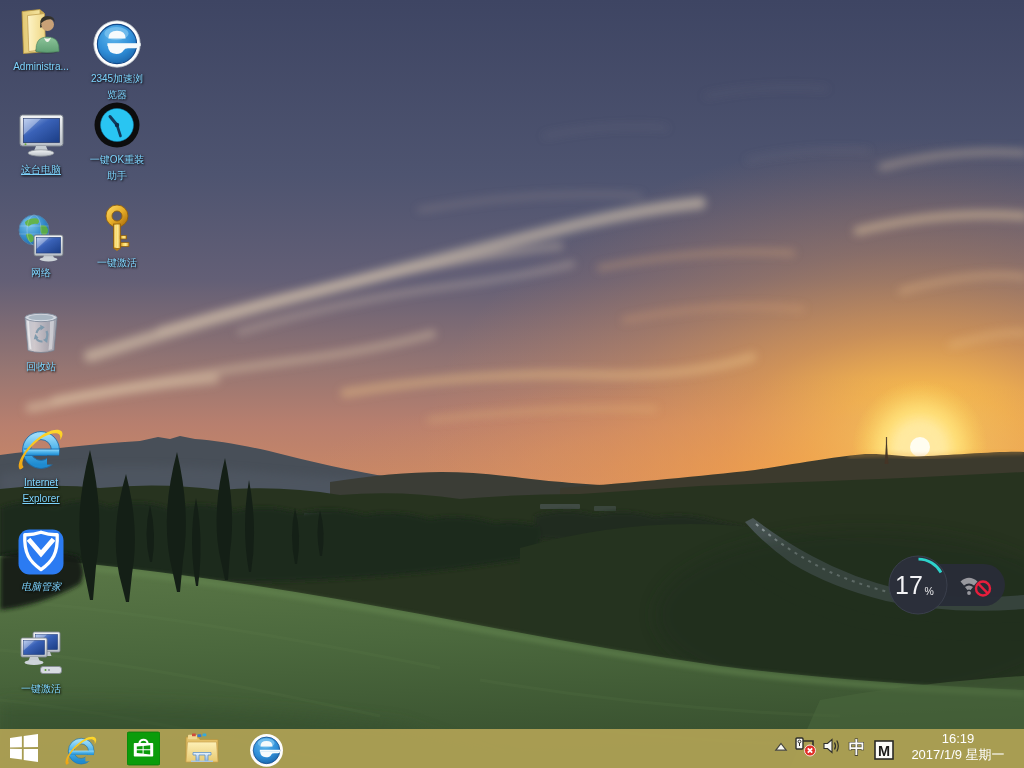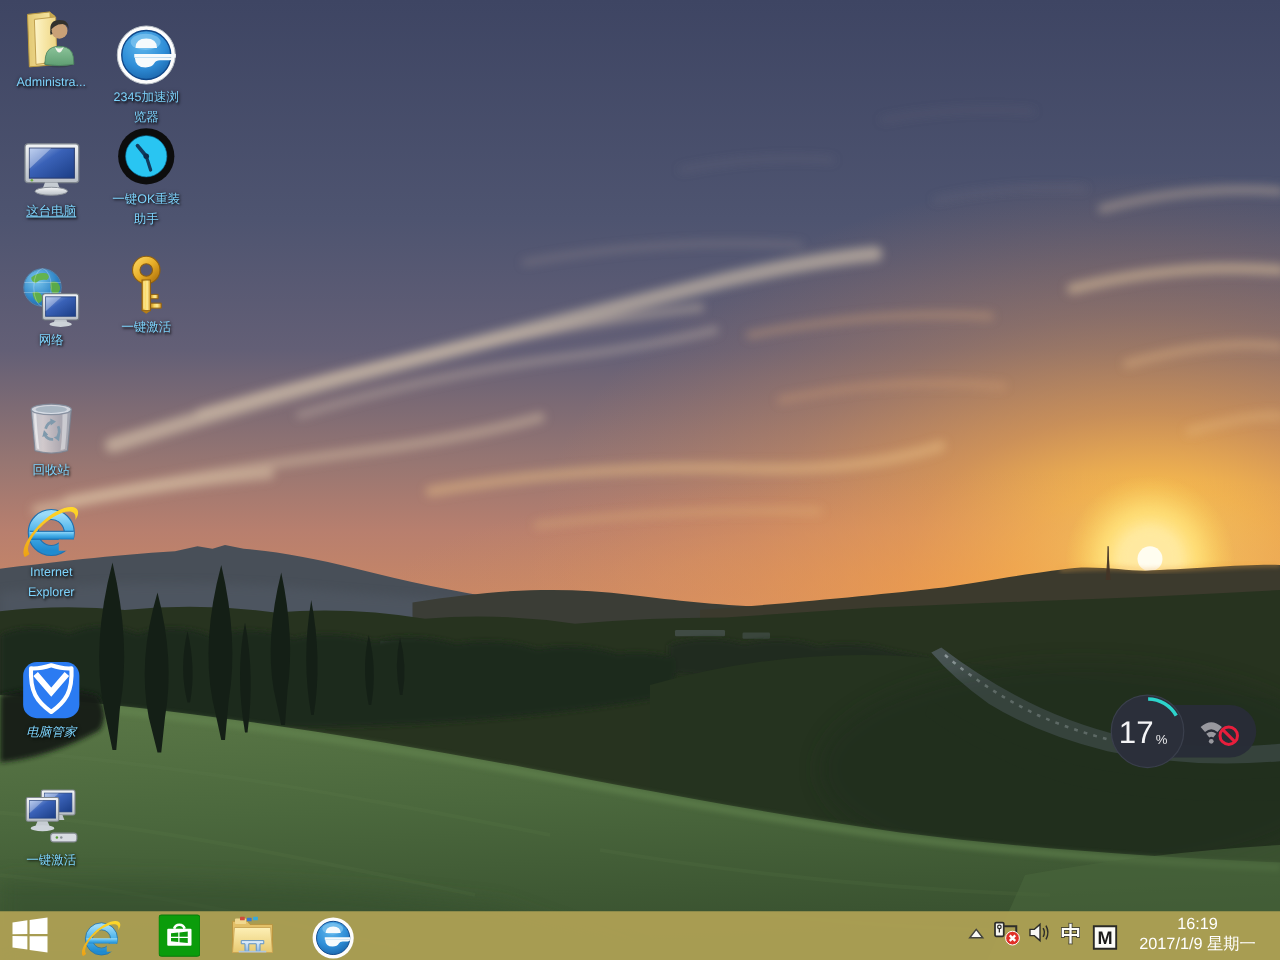--- a/index.html
+++ b/index.html
@@ -278,21 +278,21 @@
 <circle cx="24" cy="12" r="5" fill="none" stroke="#906010" stroke-width="0.9"></circle>
 <rect x="20.6" y="20" width="6.8" height="24.5" fill="url(#gold)" stroke="#906010" stroke-width="0.8"></rect>
 <path d="M27.4 31.5 L33.5 31.5 L33.5 35 L27.4 35 Z" fill="url(#gold)" stroke="#906010" stroke-width="0.8"></path>
 <path d="M27.4 38.5 L36 38.5 L36 42.5 L27.4 42.5 Z" fill="url(#gold)" stroke="#906010" stroke-width="0.8"></path>
 <path d="M20.6 44.5 L27.4 44.5 L24 47 Z" fill="#b57d16"></path>
 <path d="M22.2 21 L22.2 43" stroke="#fdeb96" stroke-width="1.4" opacity="0.8"></path>
 </svg>
 <div>一键激活</div>
 </div>
 
-<div class="icon" style="left:3px;top:318px;">
+<div class="icon" style="left:3px;top:308px;">
 <svg class="img" width="48" height="48" viewBox="0 0 48 48">
 <defs>
 <linearGradient id="binb" x1="0" y1="0" x2="1" y2="0">
               <stop offset="0" stop-color="rgba(205,215,225,0.8)"></stop>
               <stop offset="0.3" stop-color="rgba(245,248,252,0.65)"></stop>
               <stop offset="0.7" stop-color="rgba(200,210,222,0.6)"></stop>
               <stop offset="1" stop-color="rgba(170,182,195,0.75)"></stop>
             </linearGradient>
 </defs>
 <path d="M8 10 Q24 14 40 10 L37 42.5 Q24 46.5 11 42.5 Z" fill="url(#binb)" stroke="rgba(120,130,145,0.8)" stroke-width="1"></path>
@@ -305,21 +305,21 @@
 <path d="M29.5 23 Q31.5 27.5 29 31.5"></path>
 <path d="M25.5 33.5 Q21 33.8 19 30"></path>
 </g>
 <path d="M23.2 16.8 L27.8 19.2 L23.6 22.4 Z" fill="#7e99ac"></path>
 <path d="M31.8 32.6 L27 34.2 L31.2 37.4 Z" fill="#7e99ac" transform="translate(-1 -2.5)"></path>
 <path d="M16.8 31.5 L21.5 29.8 L18.2 26 Z" fill="#7e99ac"></path>
 </svg>
 <div>回收站</div>
 </div>
 
-<div class="icon" style="left:3px;top:400px;">
+<div class="icon" style="left:3px;top:424px;text-decoration:underline;">
 <svg class="img" width="48" height="48" viewBox="0 0 48 48">
 <defs>
 <linearGradient id="ieb" x1="0" y1="0" x2="0" y2="1">
               <stop offset="0" stop-color="#9bdbf9"></stop>
               <stop offset="0.45" stop-color="#50b5ec"></stop>
               <stop offset="1" stop-color="#1f8bd0"></stop>
             </linearGradient>
 <linearGradient id="swo" x1="0" y1="0" x2="0" y2="1">
               <stop offset="0" stop-color="#ffd829"></stop>
               <stop offset="1" stop-color="#eda214"></stop>

